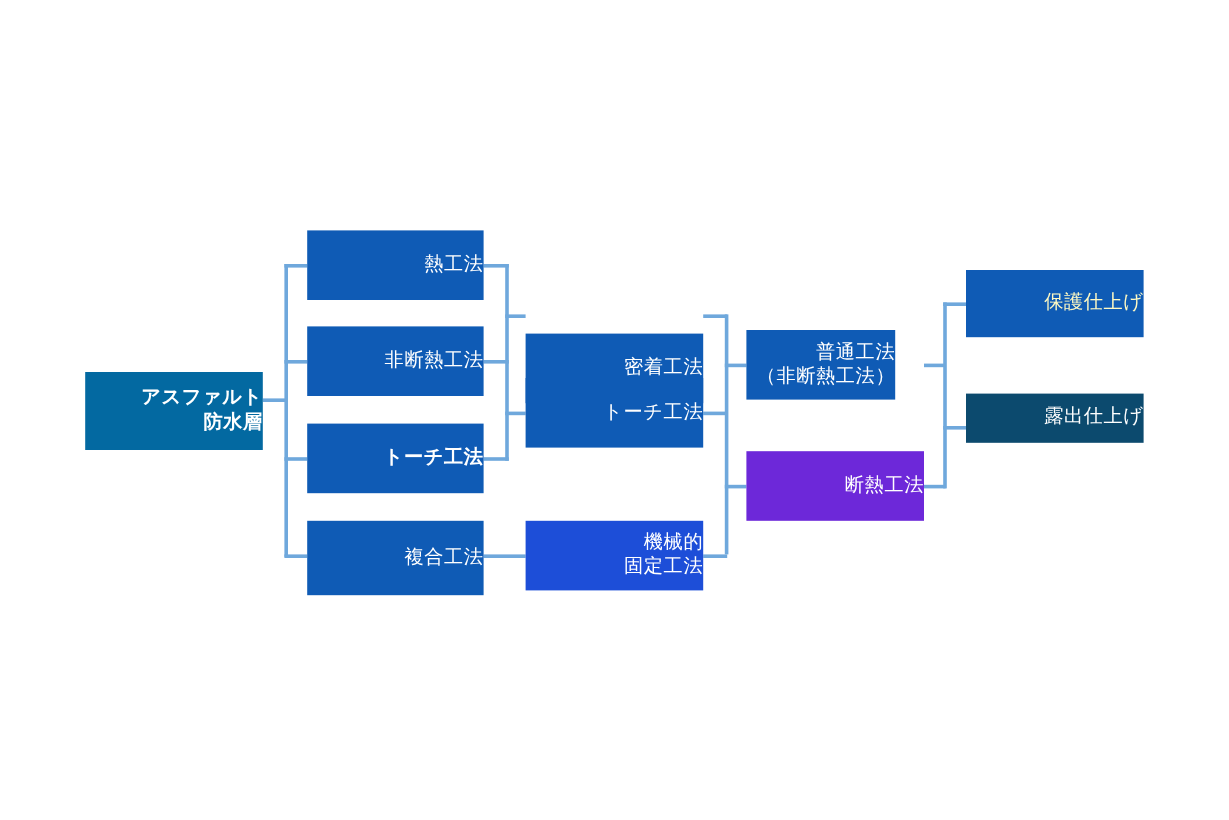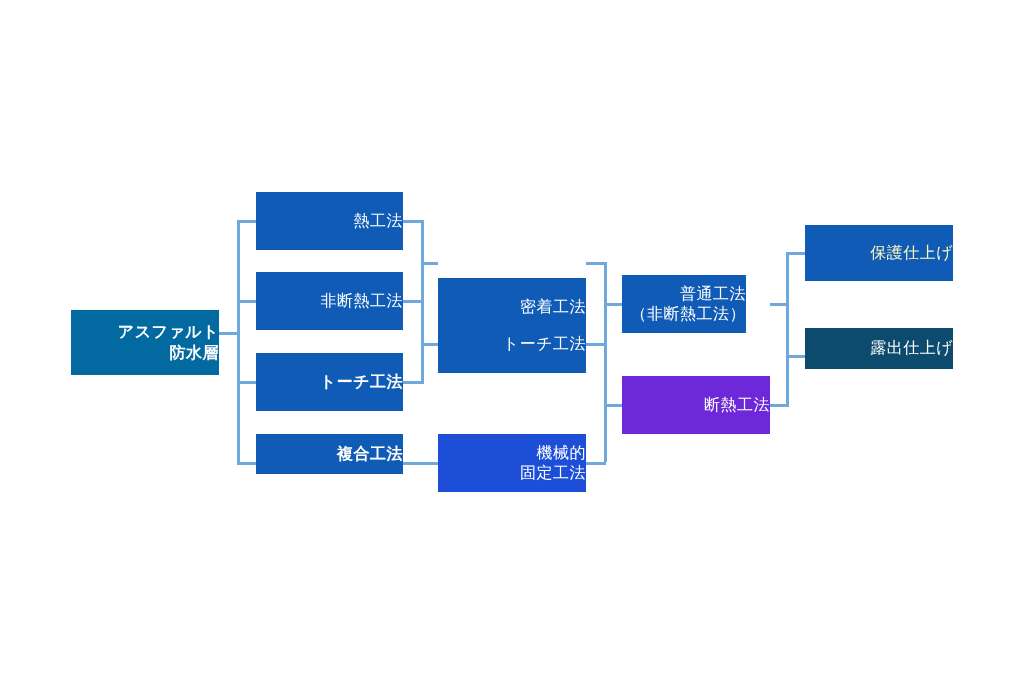--- a/index.html
+++ b/index.html
@@ -85,21 +85,21 @@
       </div>
       <div class="node" style="left: 256px; top: 192px; width: 147px; height: 58px; background: rgb(15, 91, 181); color: rgb(255, 255, 255);">
         <span class="label">熱工法</span>
       </div>
       <div class="node" style="left: 256px; top: 272px; width: 147px; height: 58px; background: rgb(15, 91, 181); color: rgb(255, 255, 255);">
         <span class="label">非断熱工法</span>
       </div>
       <div class="node bold" style="left: 256px; top: 353px; width: 147px; height: 58px; background: rgb(15, 91, 181); color: rgb(255, 255, 255);">
         <span class="label">トーチ工法</span>
       </div>
-      <div class="node" style="left: 256px; top: 434px; width: 147px; height: 40px; background: rgb(15, 91, 181); color: rgb(255, 255, 255); font-weight: bold;">
+      <div class="node" style="left: 256px; top: 434px; width: 147px; height: 62px; background: rgb(15, 91, 181); color: rgb(255, 255, 255);">
         <span class="label">複合工法</span>
       </div>
       <div class="node" style="left: 438px; top: 234px; width: 148px; height: 58px; background: rgb(15, 91, 181); color: rgb(255, 255, 255); margin-top: 44px;">
         <span class="label">密着工法</span>
       </div>
       <div class="node" style="left: 438px; top: 315px; width: 148px; height: 58px; background: rgb(15, 91, 181); color: rgb(255, 255, 255);">
         <span class="label">トーチ工法</span>
       </div>
       <div class="node" style="left: 438px; top: 434px; width: 148px; height: 58px; background: #1d4ed8; color: rgb(255, 255, 255);">
         <span class="label">機械的

